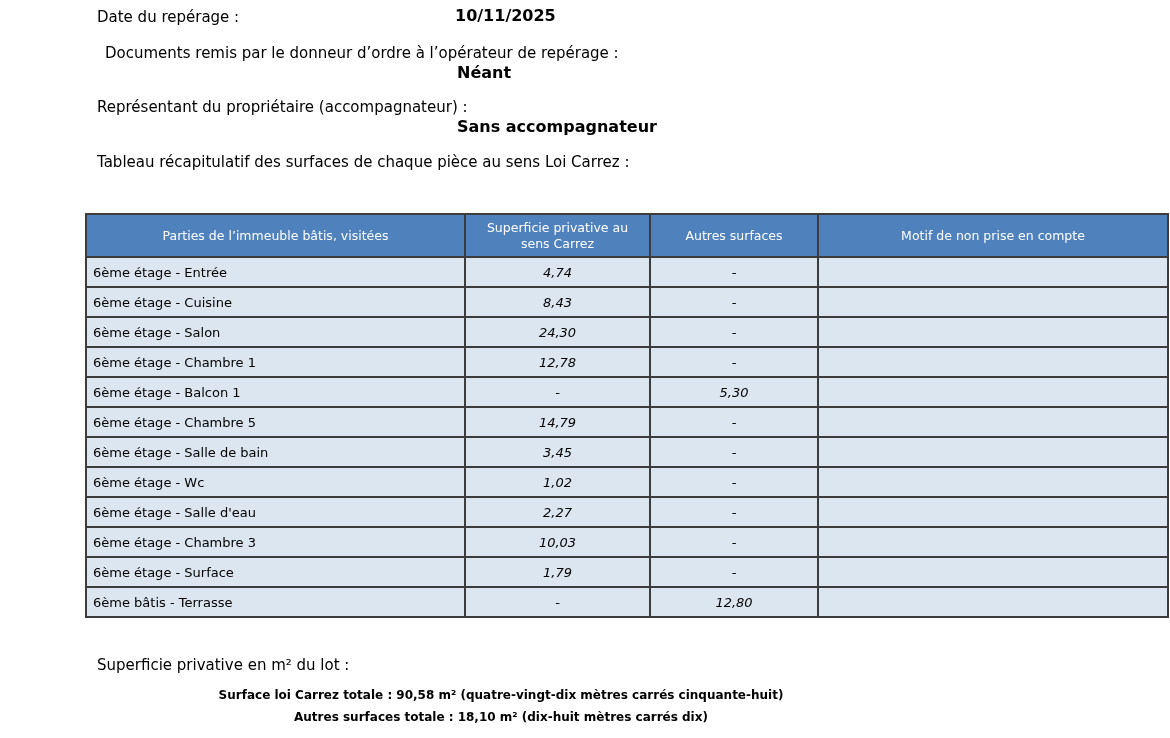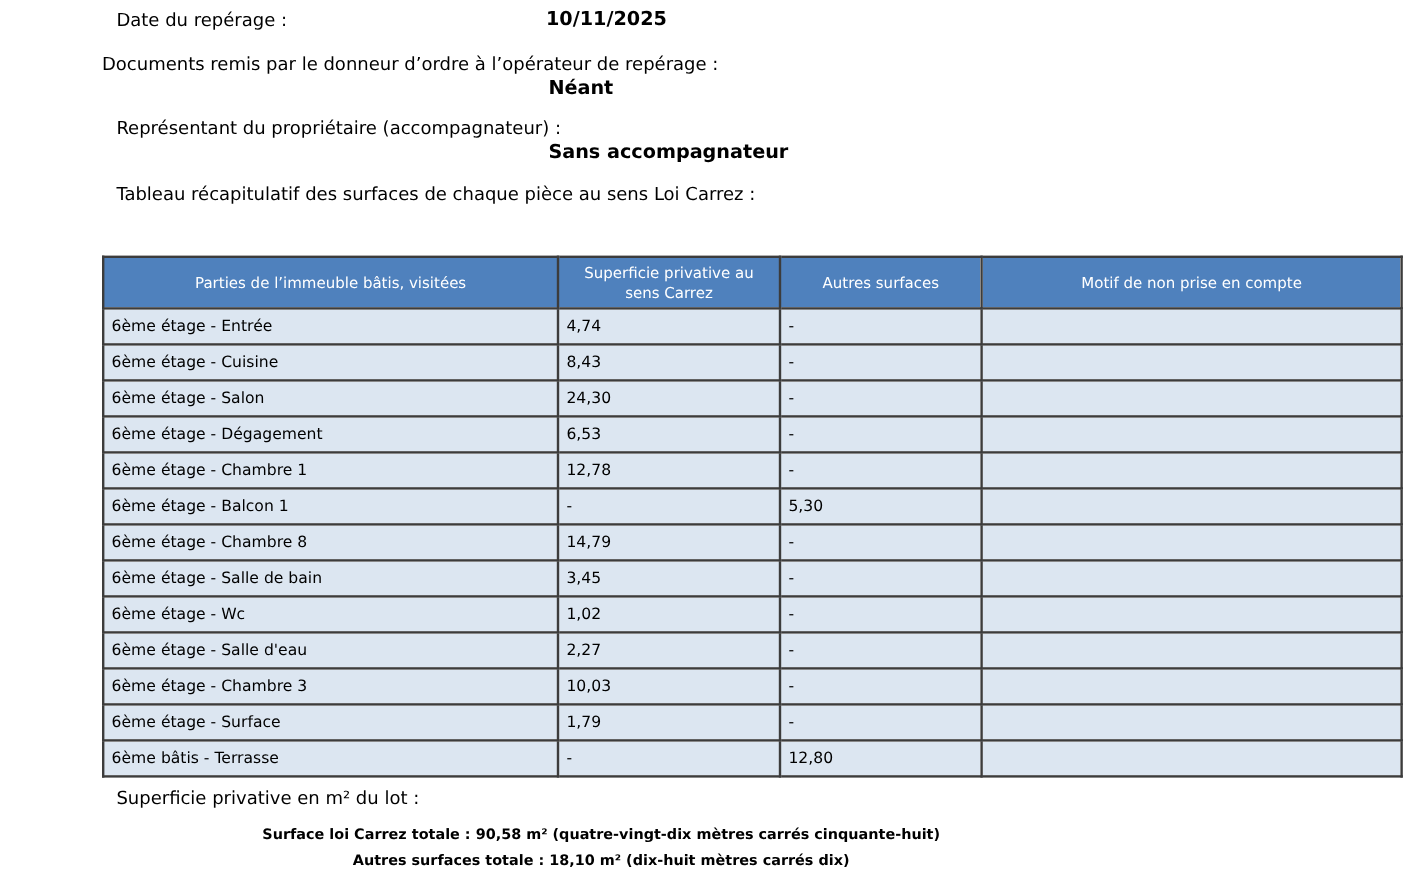--- a/index.html
+++ b/index.html
@@ -15,21 +15,21 @@
   body{
     font-family:"DejaVu Sans","Liberation Sans",sans-serif;
     color:var(--text);
     width:1170px;height:738px;position:relative;overflow:hidden;
   }
   .abs{position:absolute;margin-left:37px;}
   .label{font-size:15px;line-height:18px;white-space:nowrap;}
   .value{font-size:16px;line-height:18px;font-weight:bold;white-space:nowrap;}
   .field1-label{left:60px;top:8px;}
   .field1-value{left:418px;top:7px;}
-  .field2-label{left:48px;top:44px;}
+  .field2-label{left:68px;top:44px;}
   .field2-value{left:420px;top:64px;}
   .field3-label{left:60px;top:98px;}
   .field3-value{left:420px;top:118px;}
   .table-intro{left:60px;top:153px;}
 
   .surface-table-wrap{left:48px;top:213px;width:942px;}
   table.surface-table{
     border-collapse:collapse;table-layout:fixed;width:1082px;
   }
   table.surface-table th,
@@ -44,21 +44,21 @@
     font-size:12.5px;line-height:16px;
     height:43px;text-align:center;vertical-align:middle;
     padding:2px 6px;
   }
   table.surface-table td{
     background:var(--row-bg);
     font-size:13px;height:30px;vertical-align:middle;
     padding:0 6px;
   }
   td.cell-piece{text-align:left;padding-left:10px;}
-  td.cell-carrez,td.cell-autres{}
+  td.cell-carrez,td.cell-autres{text-align:center;font-style:italic;}
   td.cell-motif{text-align:center;}
 
   .summary-intro{left:60px;top:656px;}
   .total-line{left:0;width:928px;text-align:center;font-weight:bold;font-size:12px;line-height:19px;}
   .total-1{top:686px;}
   .total-2{top:708px;}
 </style>
 </head>
 <body>
 
@@ -102,39 +102,33 @@
     <td class="cell-autres">-</td>
     <td class="cell-motif"></td>
   </tr>
         <tr>
     <td class="cell-piece">6ème étage - Salon</td>
     <td class="cell-carrez">24,30</td>
     <td class="cell-autres">-</td>
     <td class="cell-motif"></td>
   </tr>
         <tr>
-    <td class="cell-piece">6ème étage - Dégagement</td>
-    <td class="cell-carrez">6,53</td>
-    <td class="cell-autres">-</td>
-    <td class="cell-motif"></td>
-  </tr>
-        <tr>
     <td class="cell-piece">6ème étage - Chambre 1</td>
     <td class="cell-carrez">12,78</td>
     <td class="cell-autres">-</td>
     <td class="cell-motif"></td>
   </tr>
         <tr>
     <td class="cell-piece">6ème étage - Balcon 1</td>
     <td class="cell-carrez">-</td>
     <td class="cell-autres">5,30</td>
     <td class="cell-motif"></td>
   </tr>
         <tr>
-    <td class="cell-piece">6ème étage - Chambre 8</td>
+    <td class="cell-piece">6ème étage - Chambre 5</td>
     <td class="cell-carrez">14,79</td>
     <td class="cell-autres">-</td>
     <td class="cell-motif"></td>
   </tr>
         <tr>
     <td class="cell-piece">6ème étage - Salle de bain</td>
     <td class="cell-carrez">3,45</td>
     <td class="cell-autres">-</td>
     <td class="cell-motif"></td>
   </tr>

